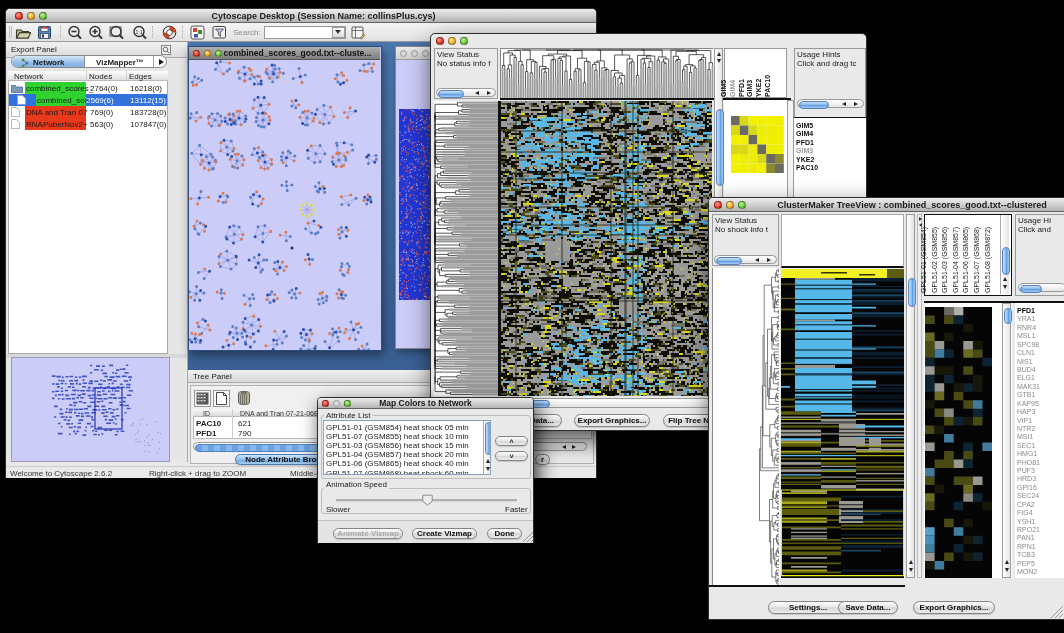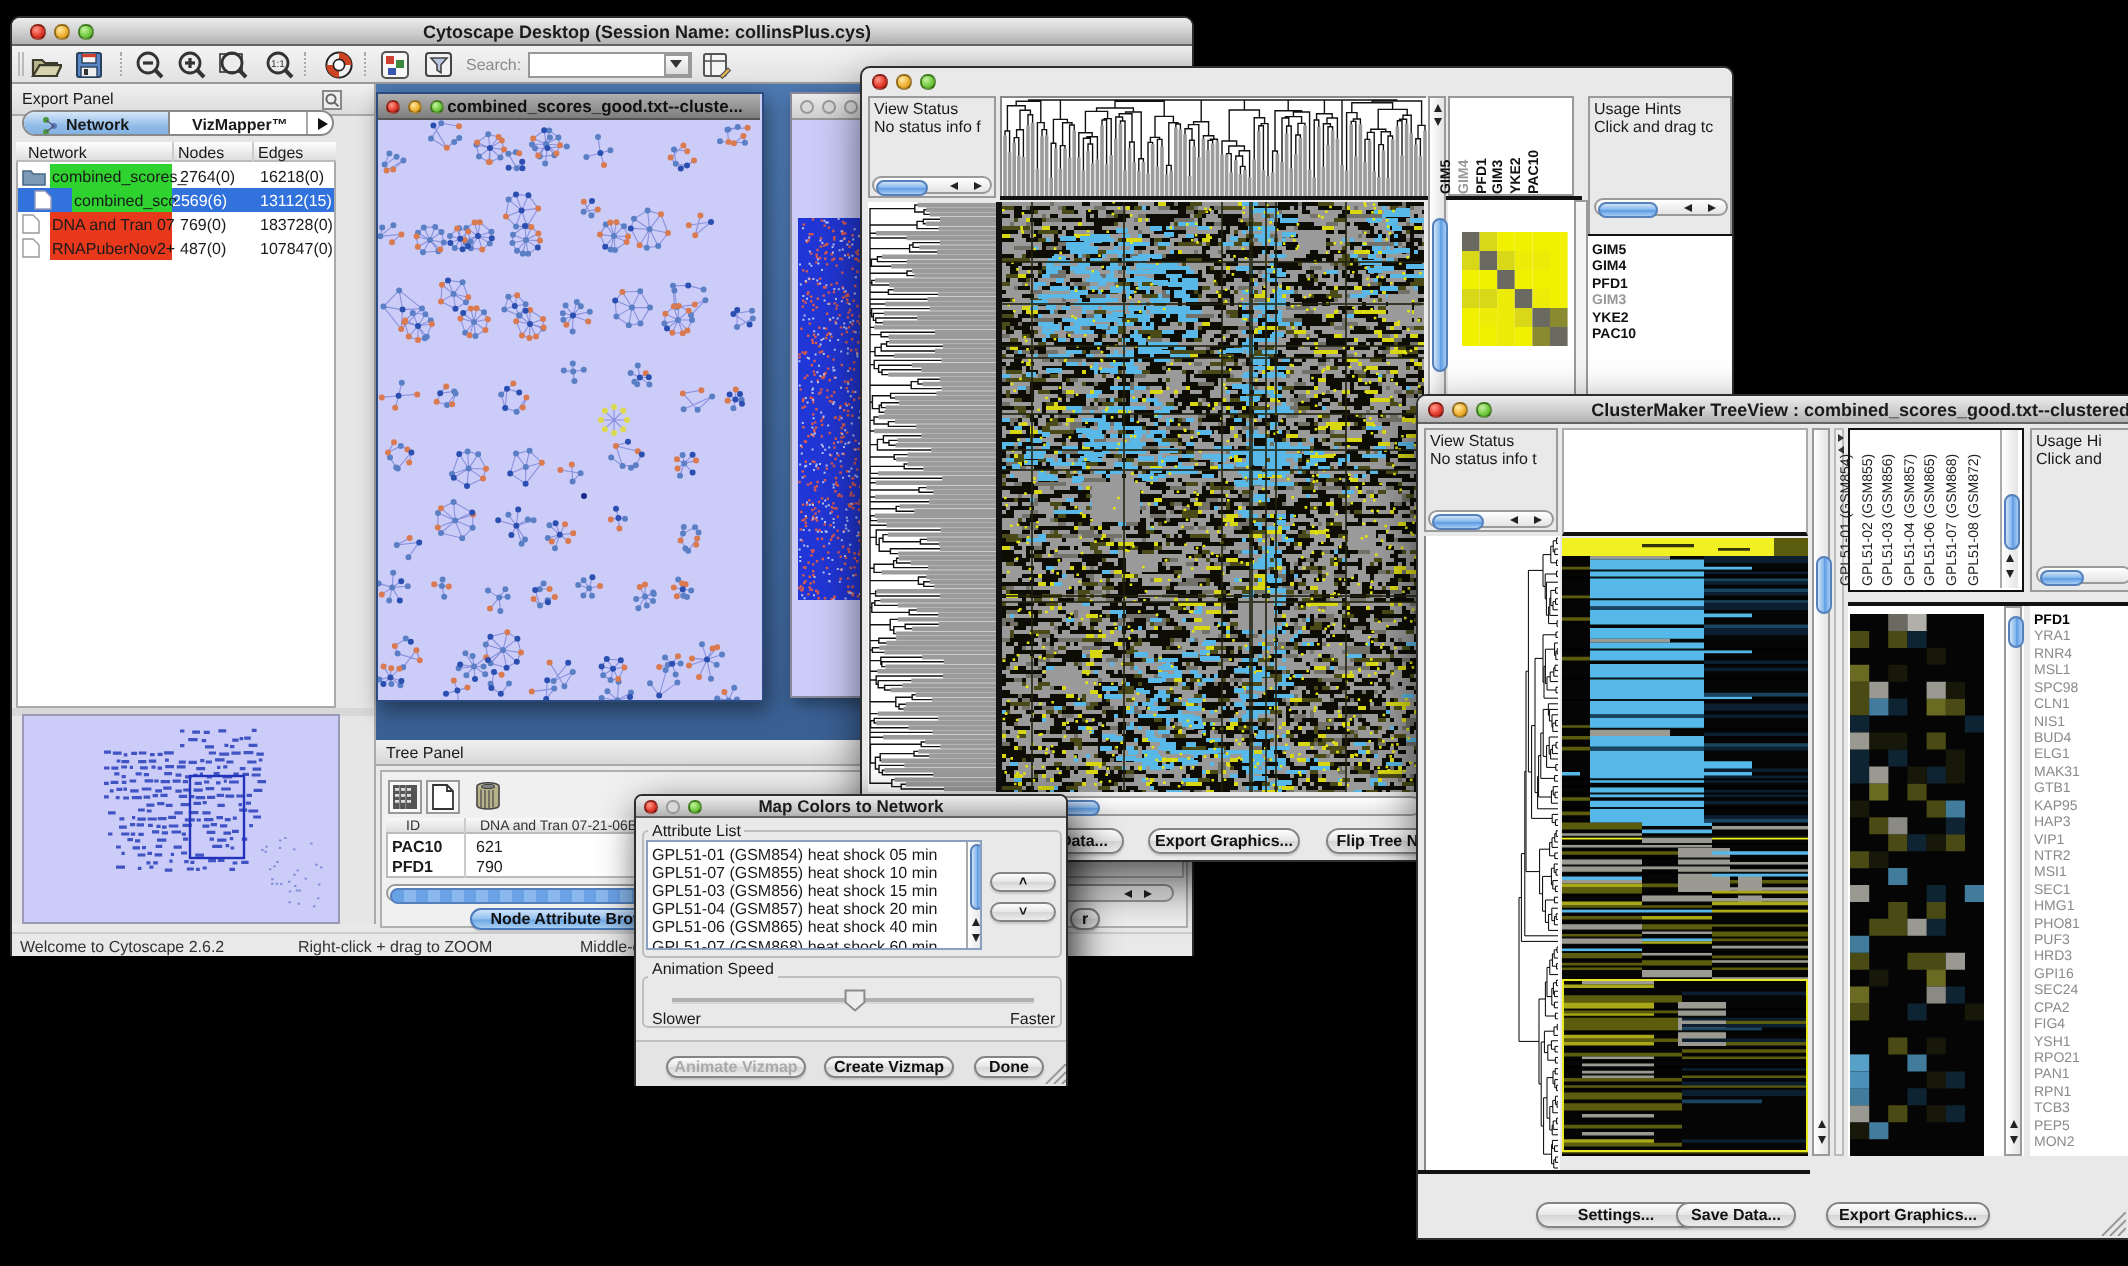--- a/index.html
+++ b/index.html
@@ -148,21 +148,21 @@
 <div class="t8" style="left:17px;top:1.5px">DNA and Tran 07</div>
 <div class="t8" style="left:81px;top:1.5px">769(0)</div>
       <div class="t8" style="left:121px;top:1.5px">183728(0)</div>
     </div>
 <div class="a" style="left:3px;top:109px;width:158px;height:12px;background:#fff">
 <svg class="a" style="left:2px;top:1px" width="9" height="10">
         <path d="M0.5 0.5 h5 l3 3 v6 h-8z" fill="#fff" stroke="#999" stroke-width="0.7"></path>
       </svg>
 <div class="a" style="left:16px;top:0;width:61px;height:12px;background:#e8391d"></div>
 <div class="t8" style="left:17px;top:1.5px">RNAPuberNov2+</div>
-<div class="t8" style="left:81px;top:1.5px">487(0)</div>
+<div class="t8" style="left:81px;top:1.5px">563(0)</div>
       <div class="t8" style="left:121px;top:1.5px">107847(0)</div>
     </div>
 <div class="a" style="left:0;top:345px;width:181px;height:4px;background:#d8d8d8"></div>
 <div class="a" style="left:5px;top:348px;width:159px;height:105px;background:#ccccf8;border:1px solid #9a9ab8"><svg width="159" height="105" viewBox="0 0 159 105">
         <path d="M78.0 7.5h2.2M84.1 8.1h3.9M89.9 8.2h3.0M97.2 7.4h3.9M113.9 7.2h2.4M82.1 11.8h4.7M88.8 12.3h2.3M104.1 12.1h3.2M107.8 11.3h1.8M110.1 11.1h3.3M78.0 14.8h2.2M90.5 15.4h4.5M100.2 14.7h2.0M103.0 15.3h2.2M112.3 14.7h4.4M40.0 18.1h3.5M44.4 18.6h4.4M49.9 19.4h1.8M53.6 18.7h2.9M57.4 18.5h3.8M63.0 19.3h2.3M66.8 19.2h2.5M70.0 18.4h4.9M92.4 18.5h3.6M97.6 19.1h5.0M103.7 18.6h4.6M109.8 18.3h4.9M116.2 19.1h3.7M46.3 22.5h1.9M48.7 22.8h3.9M57.1 22.8h4.1M62.4 22.6h3.7M70.5 22.1h1.9M77.4 23.1h3.5M82.3 23.2h4.1M88.1 22.3h2.1M90.9 23.0h3.1M95.5 21.9h4.8M101.2 23.0h3.5M111.6 23.0h4.6M117.4 22.0h1.8M40.0 26.0h2.7M43.7 26.1h3.5M48.6 25.5h2.9M52.9 25.7h1.6M58.0 25.9h3.9M63.7 25.6h2.1M66.8 26.1h2.2M70.6 25.3h4.4M76.4 25.4h4.4M86.1 26.3h4.5M96.5 25.7h1.7M99.6 25.4h2.1M107.9 26.3h2.8M114.3 26.6h4.3M45.1 28.9h2.6M48.8 30.3h2.1M55.8 28.9h3.0M59.9 29.3h2.6M70.1 28.8h3.9M75.8 29.6h2.9M80.5 30.4h3.3M84.7 29.7h2.1M87.9 29.1h1.6M91.4 30.4h2.6M94.8 28.8h3.0M99.3 30.4h4.8M104.7 29.0h2.7M109.2 29.2h3.3M113.8 29.5h4.5M40.0 33.7h2.4M43.3 33.2h3.9M48.9 33.2h2.3M52.8 32.5h3.3M60.3 32.4h4.3M65.1 32.5h2.2M68.3 32.8h4.7M74.3 32.6h4.0M79.4 32.8h2.6M85.3 33.7h3.6M90.0 33.0h2.6M96.0 33.4h2.3M99.9 32.6h1.5M102.5 33.0h4.9M116.7 32.8h4.3M42.9 37.4h1.9M46.2 36.7h3.0M49.7 36.6h1.8M53.1 37.4h4.2M58.9 36.5h4.8M65.6 37.4h3.4M69.6 36.1h4.2M75.7 37.6h3.2M79.6 37.0h3.5M84.8 37.1h4.6M90.8 36.3h4.3M98.6 36.5h4.8M114.8 37.2h4.4M40.0 40.4h2.4M45.9 40.8h1.9M49.6 41.0h2.9M53.9 40.8h5.0M59.8 40.6h3.3M64.3 39.8h2.7M68.2 39.7h3.6M77.4 40.2h4.2M83.4 40.3h1.8M85.8 40.8h4.8M91.5 40.7h4.1M96.3 39.7h3.7M100.7 40.1h4.4M106.2 40.0h3.8M111.3 39.7h2.7M61.2 44.6h4.0M66.6 43.8h3.6M70.9 44.7h3.4M78.3 44.3h4.8M84.7 43.7h3.8M89.3 43.3h2.1M96.7 44.7h3.7M107.3 44.3h1.7M110.9 43.6h2.6M42.0 48.4h3.8M57.0 47.0h3.4M61.4 47.5h2.4M75.2 48.4h4.2M82.4 48.3h4.8M89.2 48.4h4.1M107.6 47.1h4.0M112.2 47.5h4.9M47.7 51.4h2.5M54.0 50.8h1.6M56.7 51.6h4.2M61.8 51.5h4.6M66.9 51.3h4.4M72.1 50.7h3.9M80.4 51.9h5.0M86.3 52.0h2.1M90.0 51.8h4.7M96.2 50.8h3.3M100.4 51.8h2.9M104.4 51.1h2.0M114.6 50.5h3.9M47.5 55.6h3.9M53.0 54.3h2.6M56.3 54.4h3.7M62.0 54.7h2.4M66.2 55.2h2.1M69.0 55.6h2.3M72.4 55.0h4.8M79.3 54.7h4.6M89.2 55.1h3.5M93.4 54.3h3.1M98.0 54.9h3.6M112.6 54.8h1.9M42.0 59.0h2.2M48.6 59.0h4.1M53.4 59.1h2.2M57.2 59.2h2.7M64.0 57.9h3.6M68.9 58.4h3.1M73.8 58.0h4.7M78.9 59.1h2.1M91.3 58.2h4.4M99.7 58.6h3.8M104.0 57.7h3.4M51.7 61.8h2.8M55.5 62.4h2.6M66.5 62.1h4.7M79.5 61.6h2.6M92.8 61.6h2.2M96.6 62.1h4.6M102.9 61.3h1.7M108.9 61.6h2.7M46.0 65.5h2.4M54.3 65.9h3.7M59.0 65.8h2.0M65.8 65.2h3.3M74.8 65.6h4.1M94.1 65.2h5.0M100.8 64.8h1.8M103.3 66.0h1.8M48.7 68.7h1.7M56.8 69.5h3.9M61.7 68.7h2.3M65.3 69.4h3.8M73.4 69.2h1.6M78.5 68.5h3.0M85.6 69.6h4.4M61.2 73.4h2.0M64.6 73.4h2.3M72.7 72.6h1.6M80.1 72.8h2.2M83.2 73.2h2.0M92.1 72.3h3.9M96.9 72.2h3.3M104.3 73.5h2.4M108.6 73.2h3.7M46.0 75.6h4.5M56.9 76.2h1.8M62.7 75.6h2.0M70.4 77.1h3.8M81.4 76.5h3.5M86.0 76.7h1.9M89.3 76.0h2.1M102.7 76.7h2.8" stroke="#4054c4" stroke-width="1.6" fill="none"></path>
         <path d="M123.6 81.6h1.2M120.7 65.4h1.2M132.0 82.9h1.2M124.7 75.1h1.2M127.5 62.3h1.2M146.5 91.1h1.2M143.1 63.8h1.2M144.5 95.1h1.2M120.2 67.9h1.2M127.4 66.0h1.2M135.9 87.3h1.2M136.8 93.9h1.2M137.3 87.3h1.2M132.4 87.7h1.2M122.5 76.6h1.2M126.1 73.0h1.2M130.1 61.0h1.2M134.5 66.6h1.2M134.6 79.4h1.2M132.2 93.1h1.2M135.0 85.0h1.2M148.0 75.7h1.2M145.6 74.4h1.2M118.6 67.0h1.2M125.9 83.9h1.2M123.5 83.9h1.2M128.0 84.0h1.2M147.0 84.3h1.2M140.3 81.4h1.2M136.3 77.2h1.2" stroke="#8090d8" stroke-width="1" fill="none"></path>
         <rect x="83" y="30" width="27" height="41" fill="none" stroke="#2233bb" stroke-width="1.2"></rect>
       </svg></div>
 <div class="a" style="left:181px;top:33px;width:6px;height:420px;background:#d4d4d4;border-left:1px solid #aaa;border-right:1px solid #999"></div>
 <div class="a" style="left:182px;top:33px;width:408px;height:328px;background:linear-gradient(#4d79b2,#3a6093)"></div>
@@ -369,27 +369,27 @@
 <div class="t7" style="left:2px;top:46.0px;color:#111;font-weight:bold">PAC10</div>
 </div>
 <div class="hsb" style="left:70px;top:364px;width:210px;height:10px">
       <div class="thumbh" style="left:2px;width:46px;top:0.5px"></div>
     </div>
 <div class="btn" style="left:70px;top:380px;width:61px;height:13px;line-height:12px">Save Data...</div>
 <div class="btn" style="left:143px;top:380px;width:76px;height:13px;line-height:12px">Export Graphics...</div>
 <div class="btn" style="left:232px;top:380px;width:70px;height:13px;line-height:12px;overflow:hidden">Flip Tree Nodes</div>
 </div>
 <div class="win" style="left:708px;top:197px;width:358px;height:423px;border-radius:5px 0 0 0">
-<div class="tbar" style="text-align:right;padding-left:50px">ClusterMaker TreeView : combined_scores_good.txt--clustered</div>
+<div class="tbar" style="text-align:center;padding-left:50px">ClusterMaker TreeView : combined_scores_good.txt--clustered</div>
 <div class="tl tlr" style="left:5px"></div>
     <div class="tl tly" style="left:17px"></div>
     <div class="tl tlg" style="left:29px"></div>
 <div class="pnl" style="left:3px;top:16px;width:67px;height:52px">
 <div class="t8" style="left:2px;top:1px">View Status</div>
-      <div class="t8" style="left:2px;top:10px">No status info t</div>
+      <div class="t8" style="left:2px;top:10px">No shock info t</div>
 <div class="hsb" style="left:1px;top:40px;width:63px;height:9px">
         <div class="thumbh" style="left:1px;width:26px"></div>
         <div class="tri" style="left:40px;top:2px;border-top:2.5px solid transparent;border-bottom:2.5px solid transparent;border-right:4px solid #222"></div>
         <div class="tri" style="left:52px;top:2px;border-top:2.5px solid transparent;border-bottom:2.5px solid transparent;border-left:4px solid #222"></div>
       </div>
 </div>
 <div class="a" style="left:72px;top:16px;width:123px;height:54px;background:#fff;border:1px solid #aaa;border-bottom:2px solid #111"></div>
 <div class="a" style="left:3px;top:70px;width:67px;height:317px;border-left:1px solid #888"><svg width="67" height="317" viewBox="0 0 67 317">
         <rect width="67" height="317" fill="#fff"></rect>
         <path d="M66.0 158.5H64.4V161.3H66.0M66.0 304.9H64.3V307.7H66.0M66.0 166.8H65.0V169.6H66.0M66.0 310.5H64.8V313.2H66.0M66.0 64.6H64.5V67.3H66.0M66.0 175.1H64.7V177.8H66.0M66.0 291.1H65.3V293.9H66.0M66.0 164.0H64.1V168.2H65.0M66.0 31.4H64.8V34.2H66.0M66.0 260.7H64.7V263.5H66.0M66.0 227.6H64.2V230.3H66.0M66.0 172.3H63.4V176.5H64.7M66.0 238.6H64.7V241.4H66.0M66.0 244.2H65.6V246.9H66.0M66.0 205.5H65.5V208.2H66.0M66.0 12.1H65.3V14.8H66.0M66.0 92.2H64.8V94.9H66.0M66.0 188.9H65.1V191.7H66.0M65.6 245.5H64.0V249.7H66.0M66.0 213.8H65.3V216.5H66.0M66.0 114.3H64.9V117.1H66.0M66.0 282.8H65.5V285.6H66.0M66.0 280.1H64.7V284.2H65.5M66.0 233.1H64.2V235.9H66.0M64.8 32.8H63.5V36.9H66.0M66.0 128.1H64.5V130.9H66.0M66.0 222.1H65.2V224.8H66.0M66.0 25.9H64.8V28.6H66.0M66.0 48.0H65.0V50.7H66.0M66.0 125.3H63.6V129.5H64.5M66.0 6.5H64.4V9.3H66.0M66.0 1.0H65.3V3.8H66.0M64.8 27.2H62.4V34.8H63.5M65.1 190.3H64.2V194.4H66.0M64.7 282.2H63.4V288.4H66.0M63.6 127.4H62.7V133.6H66.0M66.0 147.4H65.1V150.2H66.0M65.5 206.9H64.1V211.0H66.0M64.5 65.9H63.9V70.1H66.0M66.0 56.3H65.6V59.0H66.0M66.0 255.2H64.5V258.0H66.0M64.8 93.6H63.4V97.7H66.0M66.0 103.2H65.0V106.0H66.0M65.0 104.6H63.2V108.8H66.0M66.0 75.6H65.0V78.4H66.0M65.2 223.4H63.7V229.0H64.2M66.0 252.4H62.7V256.6H64.5M65.3 2.4H63.6V7.9H64.4M66.0 180.6H64.2V183.4H66.0M66.0 17.6H65.3V20.3H66.0M62.7 254.5H60.9V262.1H64.7M66.0 186.1H62.9V192.3H64.2M66.0 42.4H65.5V45.2H66.0M65.6 57.6H64.9V61.8H66.0M66.0 89.4H63.0V95.6H63.4M64.1 208.9H63.2V215.1H65.3M63.2 106.7H62.3V111.5H66.0M62.4 31.0H61.9V39.7H66.0M63.2 212.0H61.9V219.3H66.0M63.6 5.1H62.4V13.4H65.3M66.0 141.9H64.7V144.7H66.0M63.9 68.0H62.1V72.8H66.0M62.9 189.2H61.3V197.2H66.0M62.1 70.4H60.5V77.0H65.0M66.0 86.7H61.7V92.5H63.0M66.0 139.2H63.1V143.3H64.7M66.0 274.6H65.3V277.3H66.0M66.0 100.5H61.6V109.1H62.3M65.3 292.5H63.6V296.7H66.0M61.6 104.8H60.3V115.7H64.9M64.2 182.0H59.7V193.2H61.3M63.6 294.6H63.1V299.4H66.0M61.9 35.4H61.3V43.8H65.5M66.0 23.1H60.2V39.6H61.3M65.1 148.8H64.4V153.0H66.0M63.7 226.2H62.9V234.5H64.2M66.0 271.8H64.4V275.9H65.3M66.0 119.8H64.3V122.6H66.0M66.0 53.5H64.3V59.7H64.9M63.4 285.3H61.9V297.0H63.1M64.3 56.6H59.7V73.7H60.5M64.4 150.9H63.0V155.7H66.0M59.7 65.2H59.0V81.1H66.0M64.1 166.1H62.7V174.4H63.4M65.3 19.0H59.6V31.4H60.2M63.0 153.3H61.8V159.9H64.4M66.0 83.9H61.2V89.6H61.7M61.2 86.7H58.6V110.2H60.3M62.7 170.2H58.3V187.6H59.7M66.0 302.2H63.2V306.3H64.3M58.6 98.5H57.4V121.2H64.3M62.4 9.3H58.5V25.2H59.6M61.9 215.7H60.5V230.3H62.9M65.0 49.4H58.5V73.1H59.0M57.4 109.8H56.3V130.5H62.7M60.5 223.0H59.7V240.0H64.7M56.3 120.2H55.8V136.4H66.0M66.0 266.3H64.6V269.0H66.0M61.8 156.6H56.8V178.9H58.3M64.8 311.9H63.9V316.0H66.0M58.5 61.2H54.5V128.3H55.8M54.5 94.8H52.8V141.2H63.1M64.0 247.6H59.2V258.3H60.9M58.5 17.2H51.2V118.0H52.8M63.2 304.3H62.8V313.9H63.9M64.6 267.6H63.5V273.9H64.4M51.2 67.6H50.0V167.8H56.8M50.0 117.7H49.4V199.9H66.0M49.4 158.8H47.7V202.7H66.0M63.5 270.8H60.5V291.1H61.9M60.5 280.9H58.8V309.1H62.8M59.2 253.0H57.6V295.0H58.8M59.7 231.5H56.5V274.0H57.6M47.7 180.8H46.5V252.7H56.5" stroke="#000" stroke-width="0.5" fill="none"></path>

